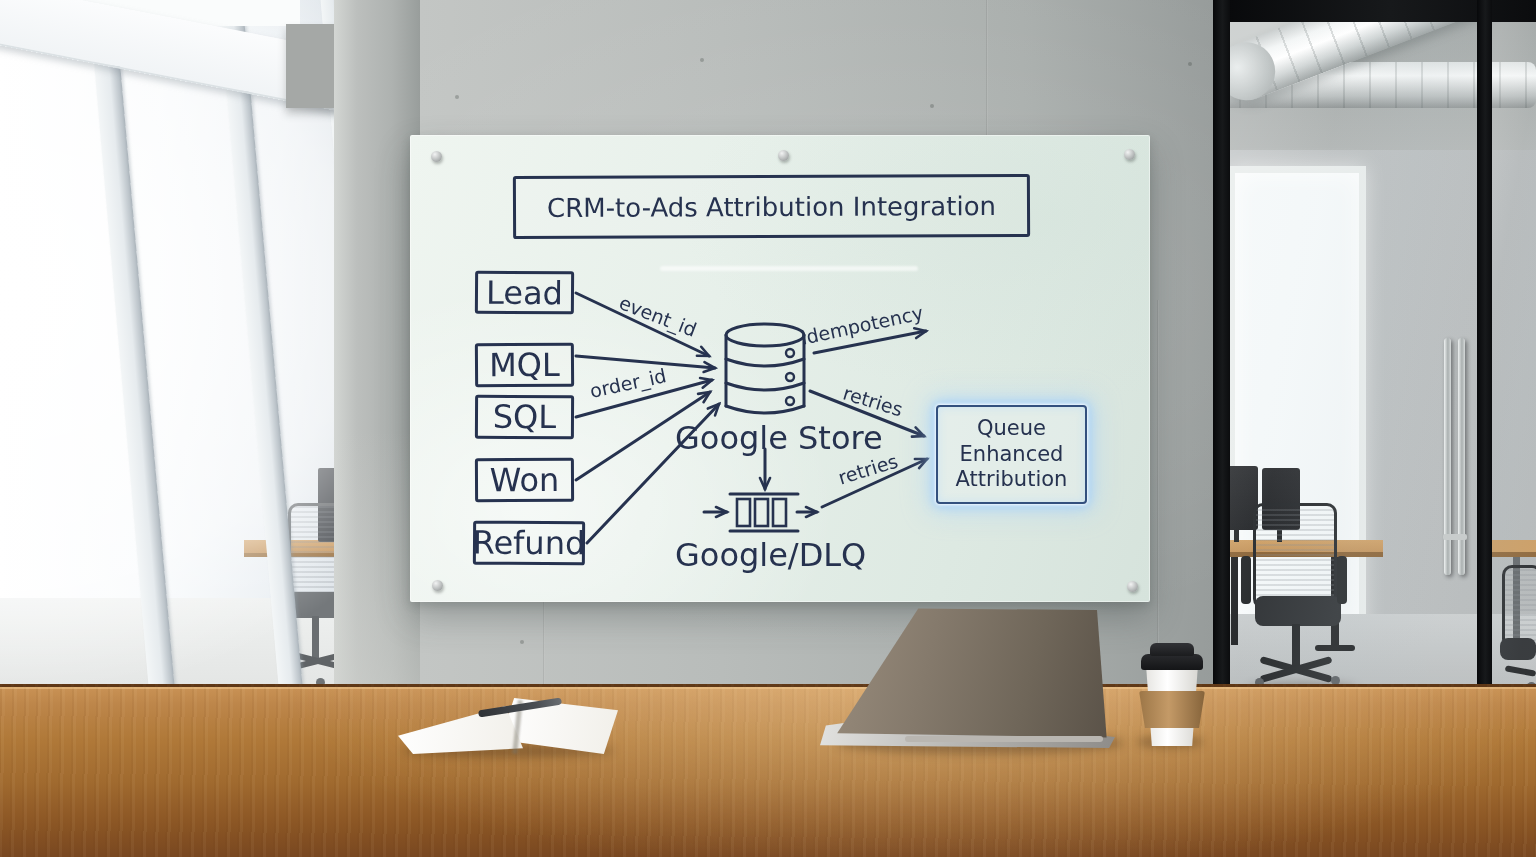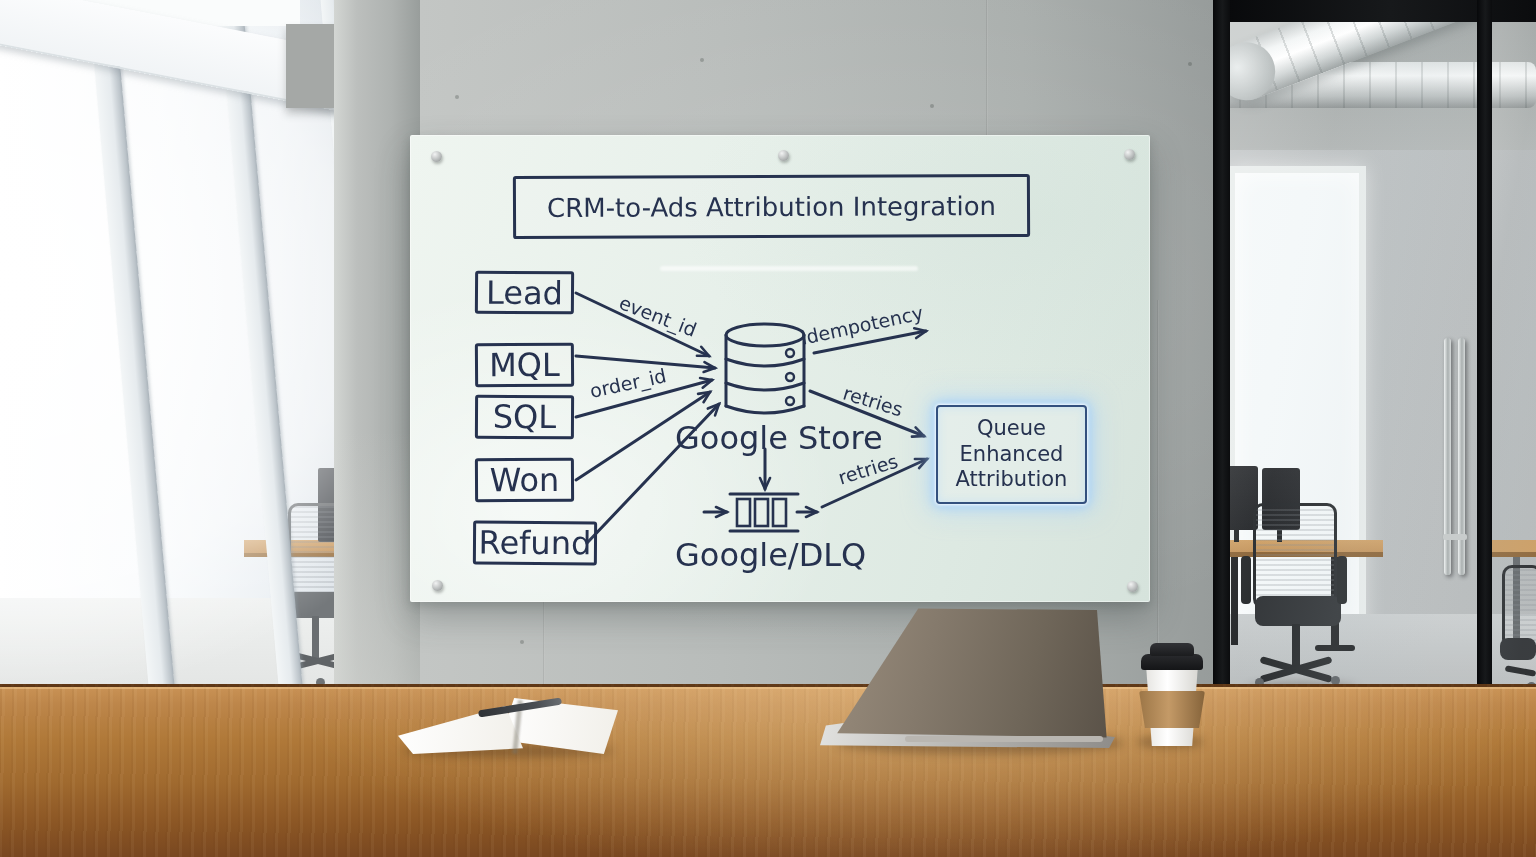--- a/index.html
+++ b/index.html
@@ -285,21 +285,21 @@
     </div>
     <div class="abs hand-box fs24" style="left:65px;top:208px;width:99px;height:44px;transform:rotate(-0.4deg);">
       <span>MQL</span>
     </div>
     <div class="abs hand-box fs24" style="left:65px;top:260px;width:99px;height:44px;transform:rotate(0.3deg);">
       <span>SQL</span>
     </div>
     <div class="abs hand-box fs24" style="left:65px;top:323px;width:99px;height:44px;transform:rotate(-0.3deg);">
       <span>Won</span>
     </div>
-    <div class="abs hand-box fs24" style="left:63px;top:386px;width:124px;height:44px;transform:rotate(0.4deg);">
+    <div class="abs hand-box fs24" style="left:63px;top:386px;width:112px;height:44px;transform:rotate(0.4deg);">
       <span>Refund</span>
     </div>
 
     <div class="abs node-label fs24" style="left:265px;top:284px;width:180px;">Google Store</div>
     <div class="abs node-label fs24" style="left:265px;top:401px;width:180px;">Google/DLQ</div>
 
     <div class="abs glow-box fs21" style="left:526px;top:270px;width:151px;height:99px;">
       <span>Queue</span>
       <span>Enhanced</span>
       <span>Attribution</span>

